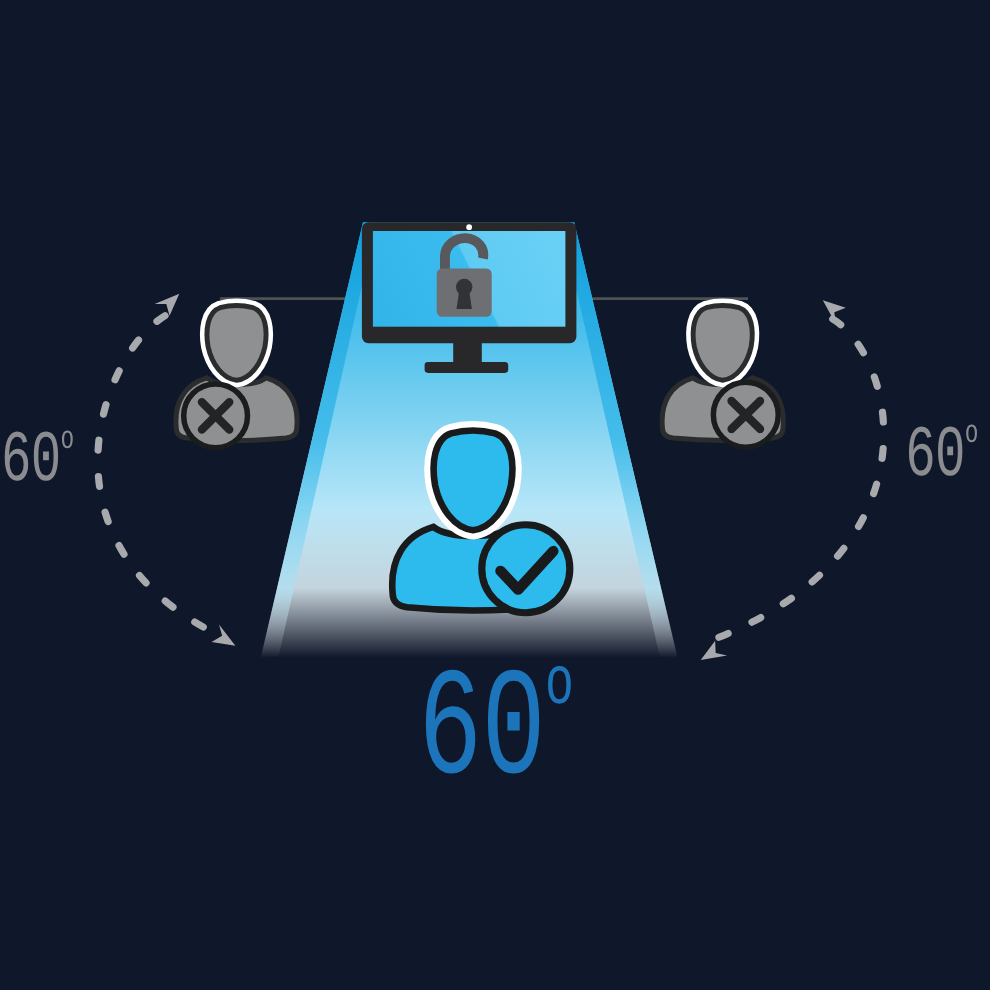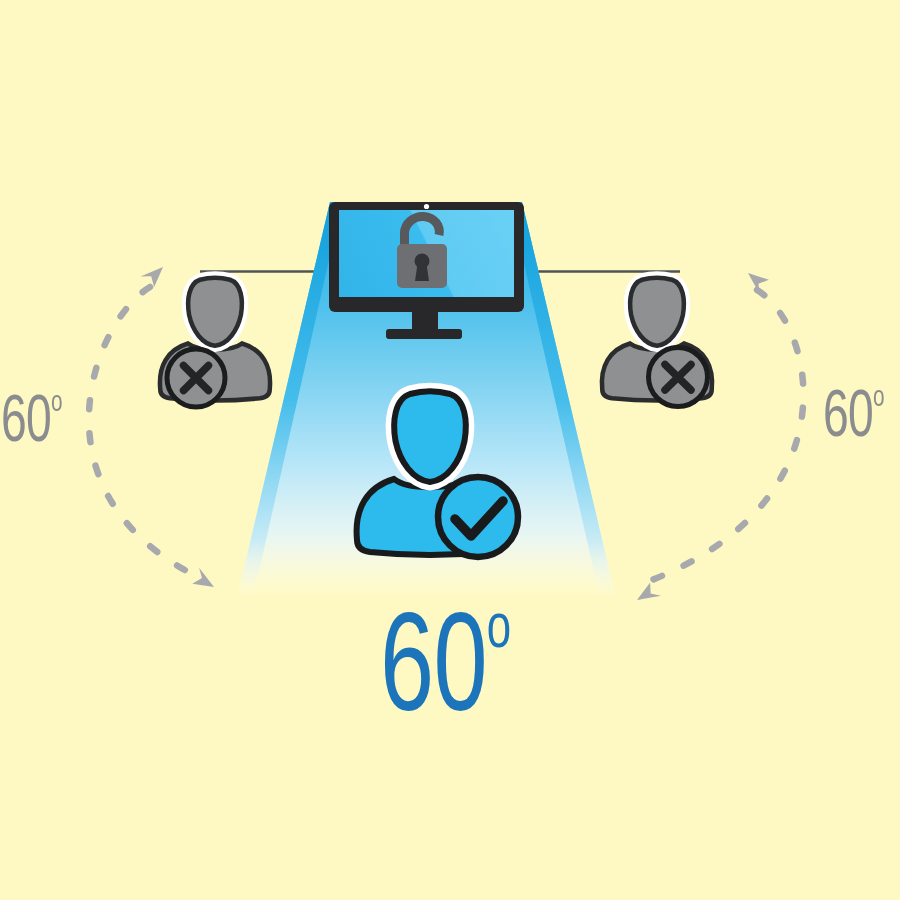--- a/index.html
+++ b/index.html
@@ -1,17 +1,17 @@
 <!DOCTYPE html>
 <html><head>
 <meta charset="utf-8">
 <style>
   html,body{margin:0;padding:0;background:#ffffff;}
-  .stage{position:relative;width:900px;height:900px;background:#fef9c3;overflow:hidden;
-         font-family:Liberation Sans, sans-serif;}
+  .stage{position:relative;width:900px;height:900px;background:#0f172a;overflow:hidden;
+         font-family:Liberation Mono, monospace;}
   .stage svg{position:absolute;left:0;top:0;}
 
   
   .shoulders,.head{fill:var(--pfill);stroke:var(--pline);stroke-width:6px;}
   .halo{fill:var(--pfill);stroke:#ffffff;stroke-width:17px;}
 
   .angle{position:absolute;line-height:1;white-space:nowrap;
          transform:scaleX(0.70);transform-origin:left top;letter-spacing:-1px;}
   .angle .sup{font-size:45%;vertical-align:1.0em;letter-spacing:0;}
   .angle-gray{color:#8a8c8f;font-size:66px;}

